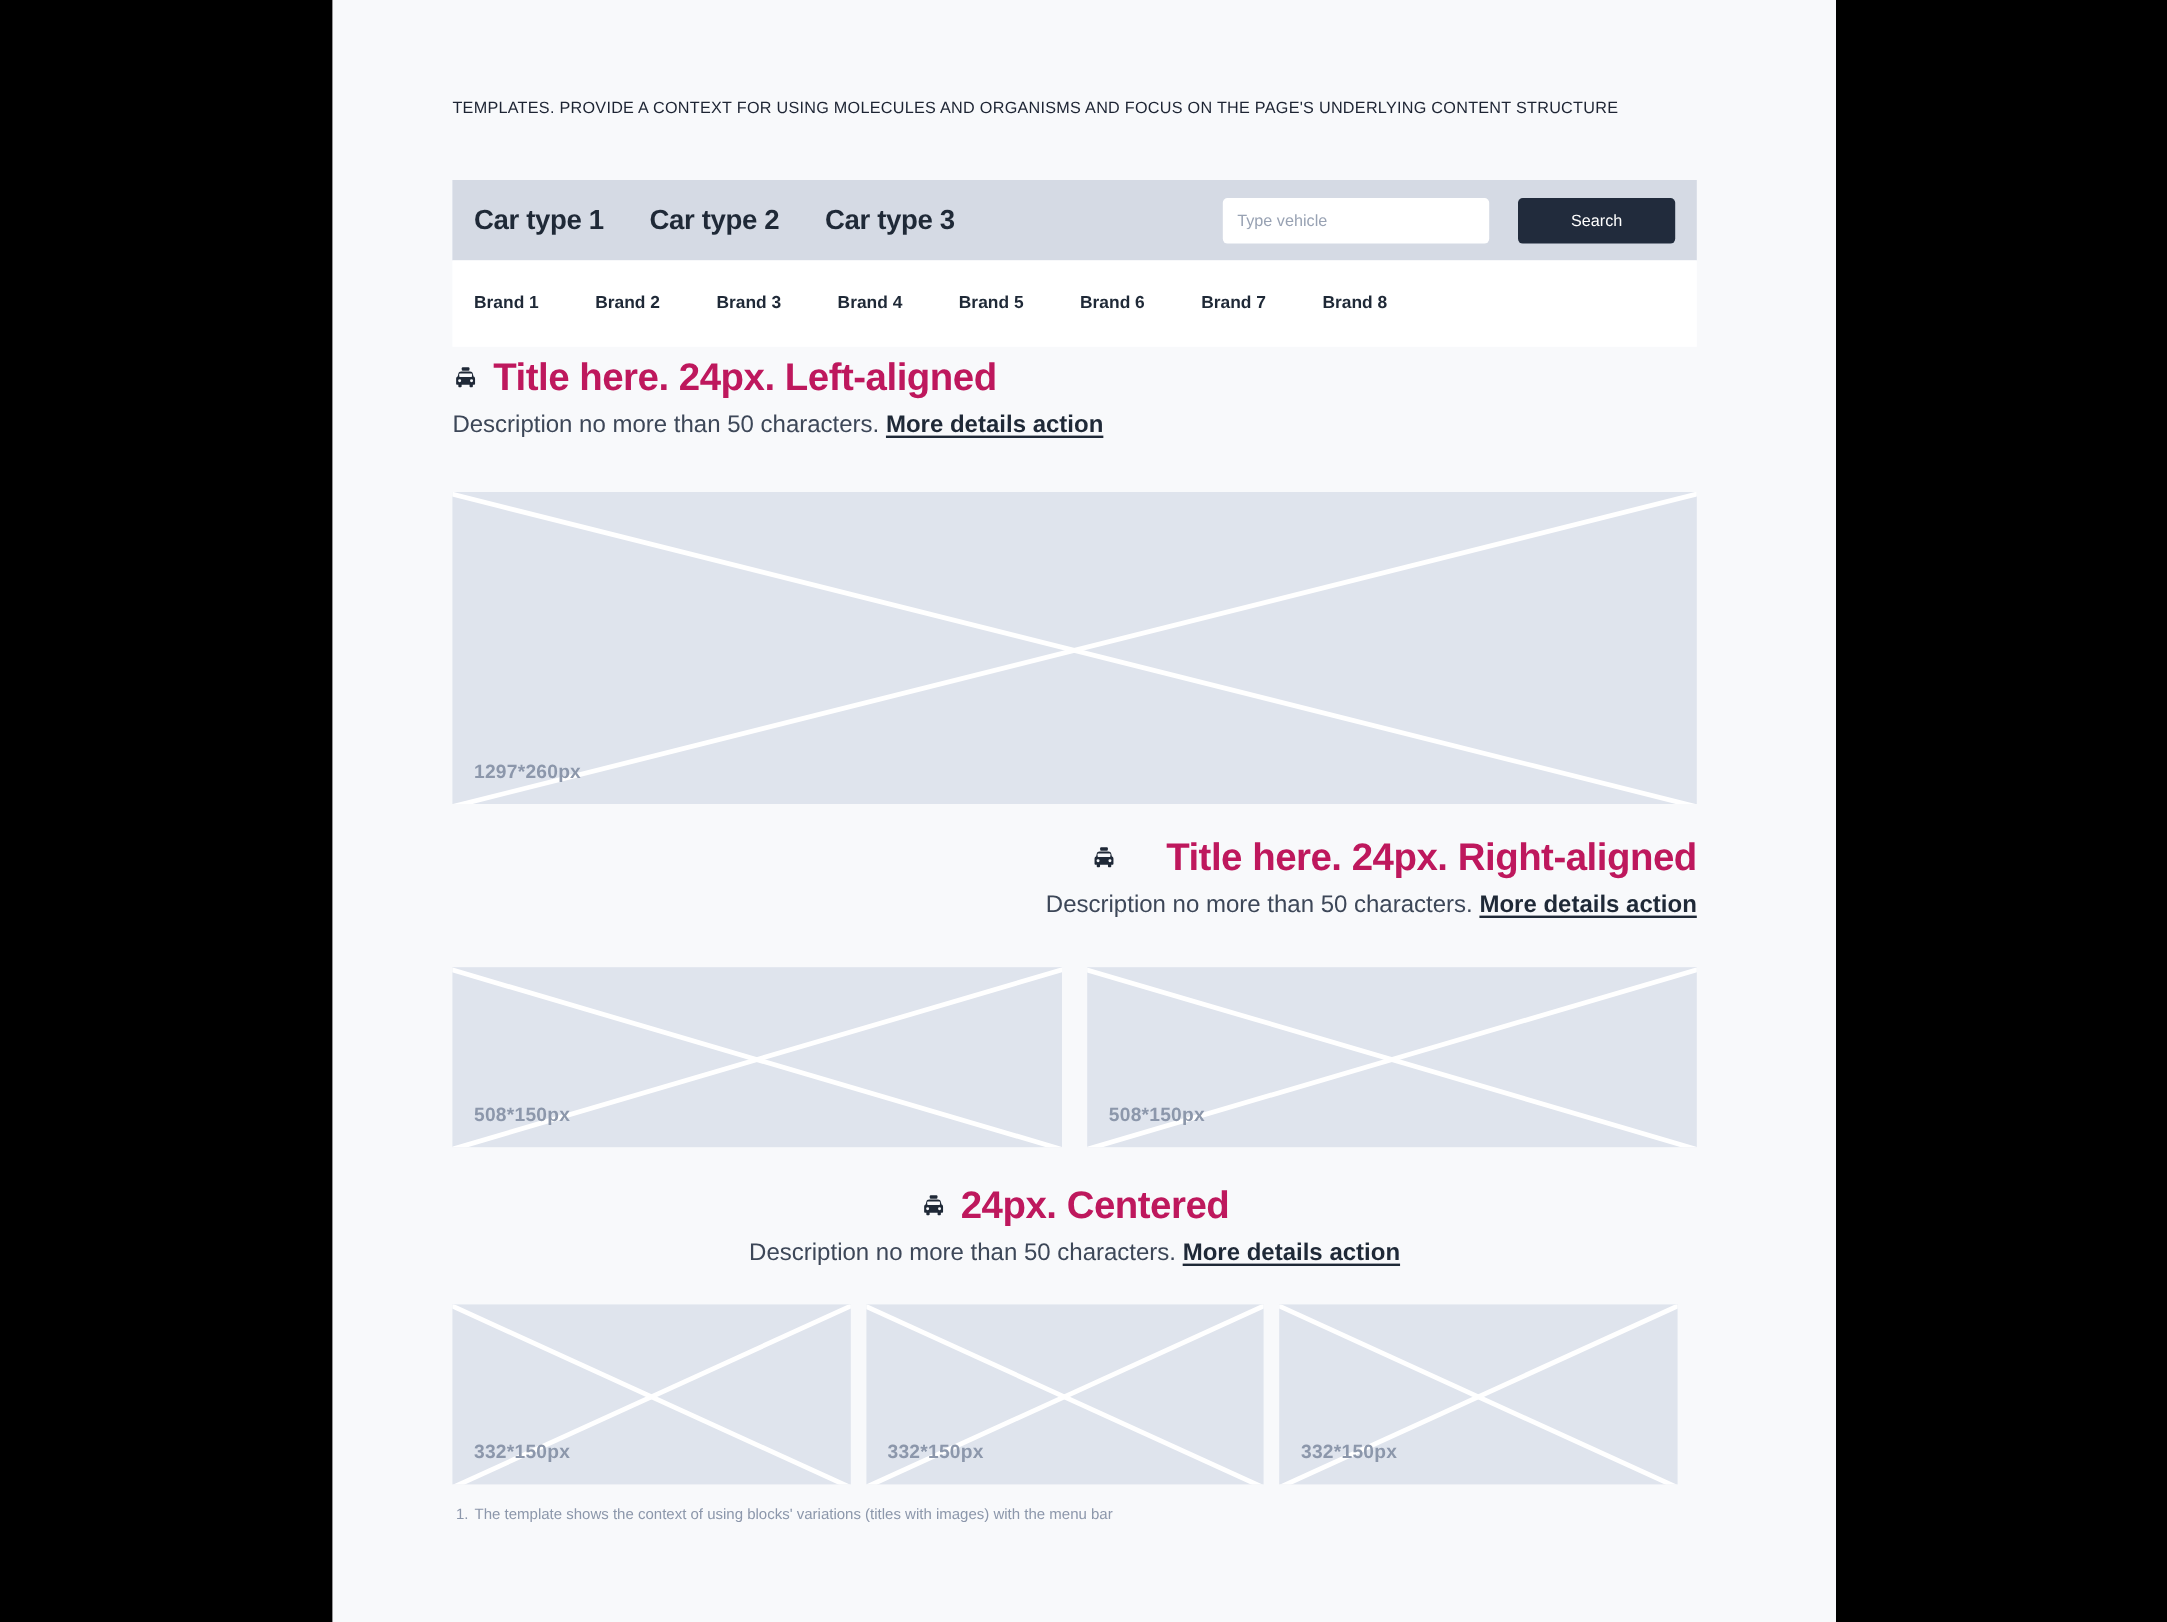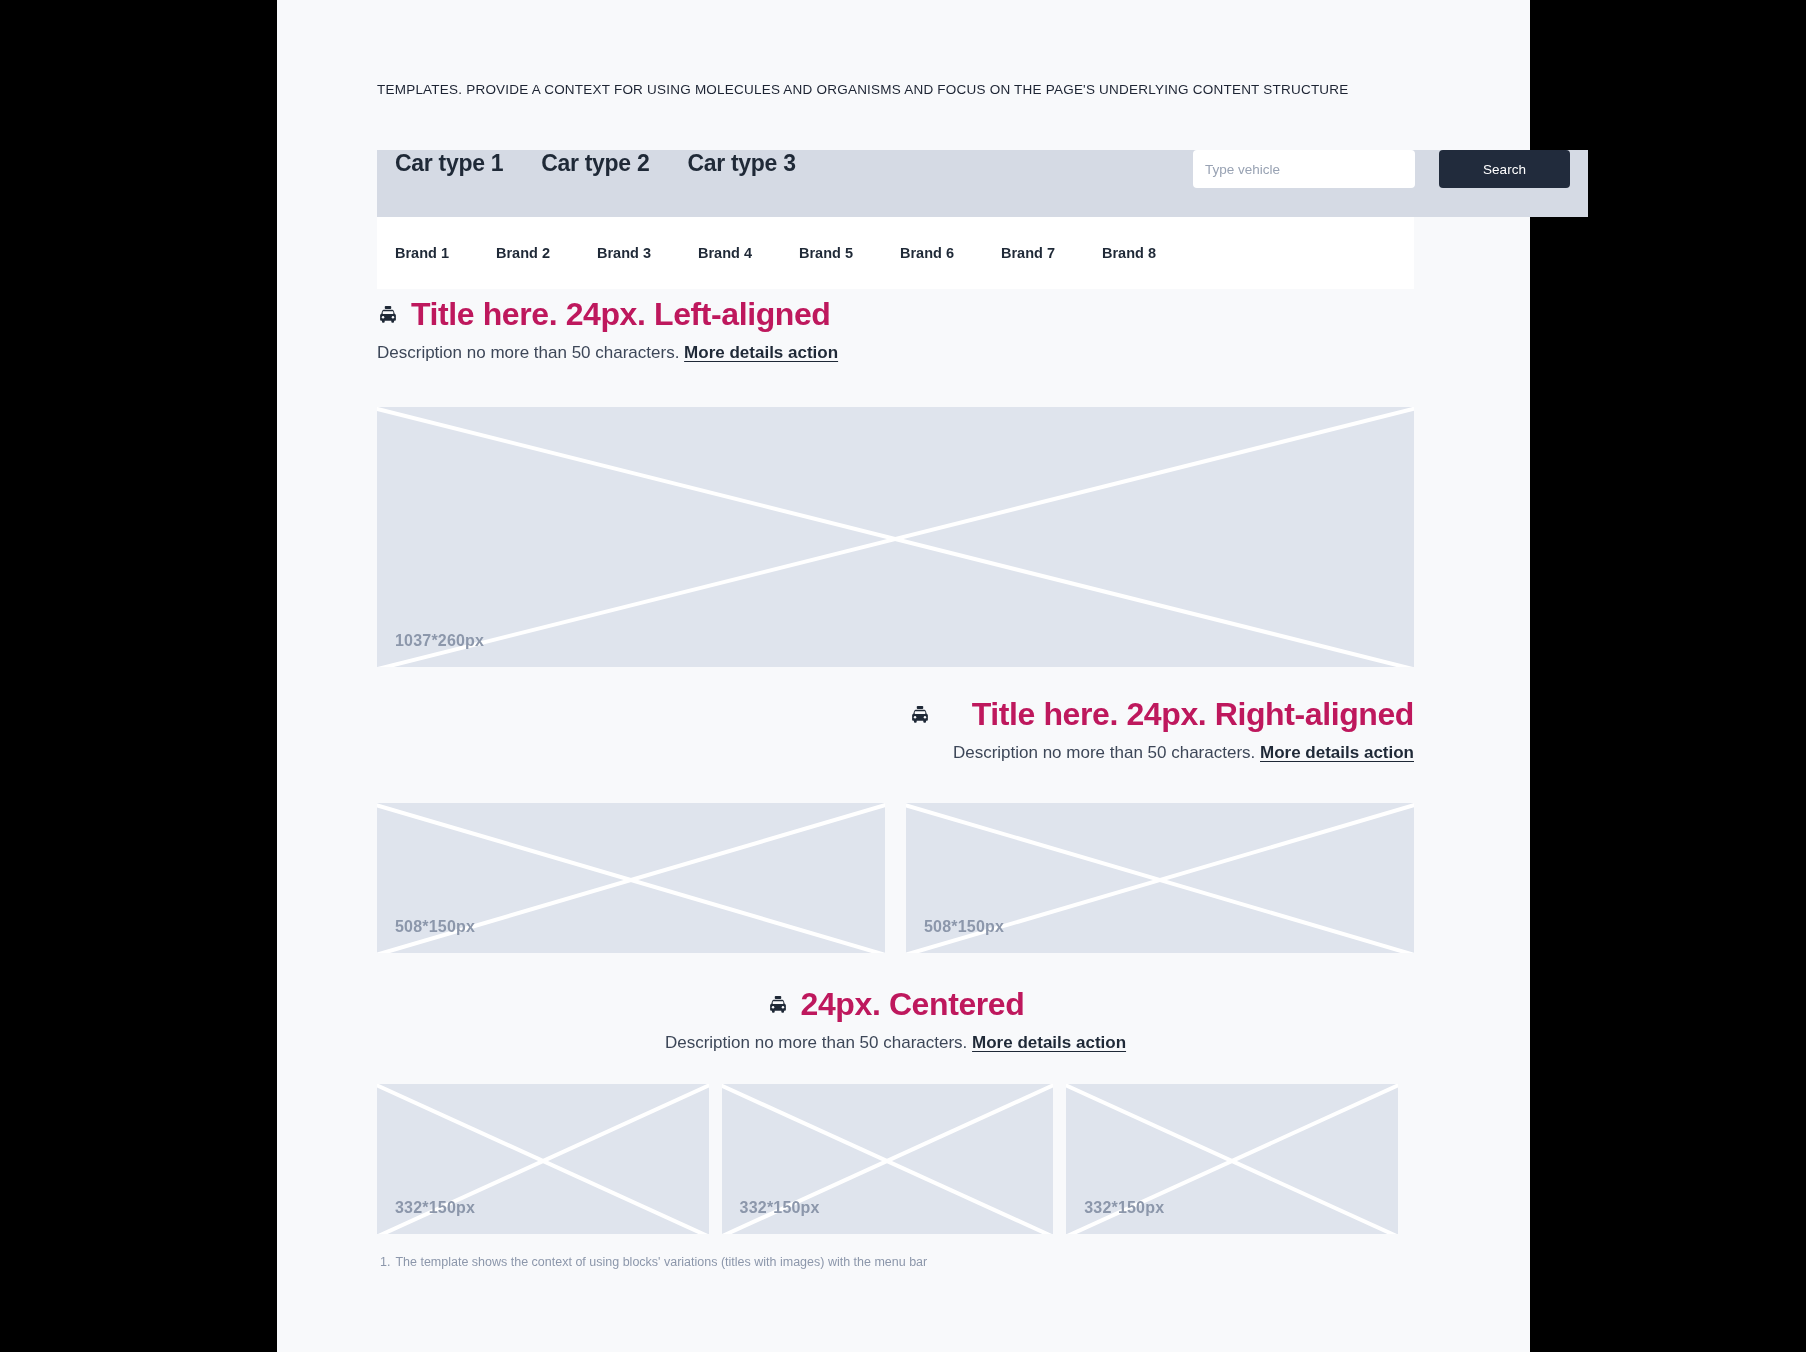--- a/index.html
+++ b/index.html
@@ -30,25 +30,25 @@
     color: #1d2433;
     font-family: "Liberation Sans", sans-serif;
     white-space: nowrap;
   }
 
   
   .org-header {
     position: absolute;
     left: 100px;
     top: 150px;
-    width: 1211px;
+    width: 1037px;
     height: 67px;
     background: #d5dae4;
     display: flex;
-    align-items: flex-start;
+    align-items: center;
     padding: 0 18px 0 18px;
   }
 
   .cartype-list {
     display: flex;
     align-items: center;
     gap: 38px;
     margin-left: 0px;
   }
 
@@ -132,21 +132,21 @@
     font-weight: bold;
     color: #be185d;
     letter-spacing: -0.4px;
     white-space: nowrap;
   }
 
   .car-icon { display: inline-block; width: 22px; height: 22px; flex: 0 0 auto; }
 
   .block-desc {
     margin-top: 10px;
-    font-size: 17px;
+    font-size: 20px;
     color: #3d4758;
     white-space: nowrap;
   }
   .block-desc.right { text-align: right; }
   .block-desc.center { text-align: center; }
 
   .more-link {
     font-weight: bold;
     color: #1f2937;
     text-decoration: underline;
@@ -235,21 +235,21 @@
       <span class="block-title">Title here.  24px. Left-aligned</span>
     </div>
     <div class="block-desc">
       <span>Description no more than 50 characters.</span>
       <span class="more-link">More details action</span>
     </div>
     <div class="ph-row" style="margin-top:44px;">
       <div class="ph" style="width:1037px;height:260px;">
         <div class="x1" style="transform:rotate(14.1deg);"></div>
         <div class="x2" style="transform:rotate(-14.1deg);"></div>
-        <div class="label">1037*260px</div>
+        <div class="label">1297*260px</div>
       </div>
     </div>
   </div>
 
   <div class="block" style="top:696px;">
     <div class="block-head right">
       <span class="car-icon">
         <svg viewBox="0 0 24 24" width="22" height="22" fill="#1f2937">
           <rect x="8.5" y="2.2" width="7" height="3.2" rx="0.9"></rect>
           <path d="M5.4 8.2 C5.7 6.9 6.6 6.2 8 6.2 H16 C17.4 6.2 18.3 6.9 18.6 8.2 L19.2 10.6 C20.1 10.9 20.6 11.6 20.6 12.6 V17.2 C20.6 17.8 20.2 18.2 19.6 18.2 H18.6 V19.4 C18.6 20 18.2 20.4 17.6 20.4 H16.6 C16 20.4 15.6 20 15.6 19.4 V18.2 H8.4 V19.4 C8.4 20 8 20.4 7.4 20.4 H6.4 C5.8 20.4 5.4 20 5.4 19.4 V18.2 H4.4 C3.8 18.2 3.4 17.8 3.4 17.2 V12.6 C3.4 11.6 3.9 10.9 4.8 10.6 Z"></path>

